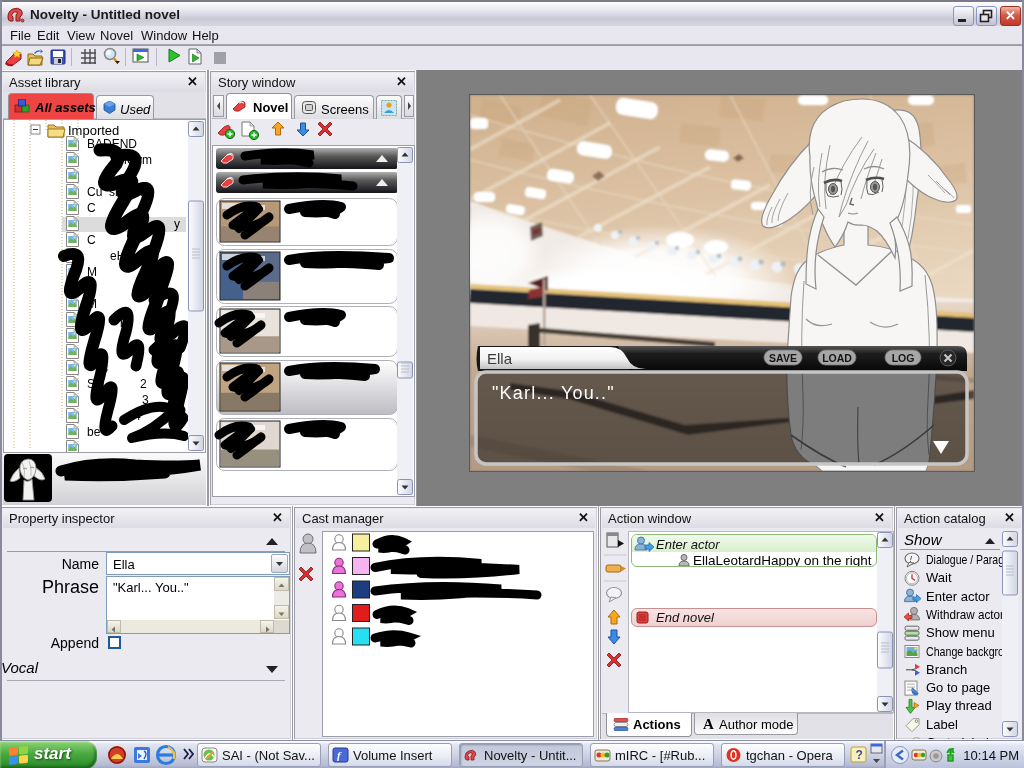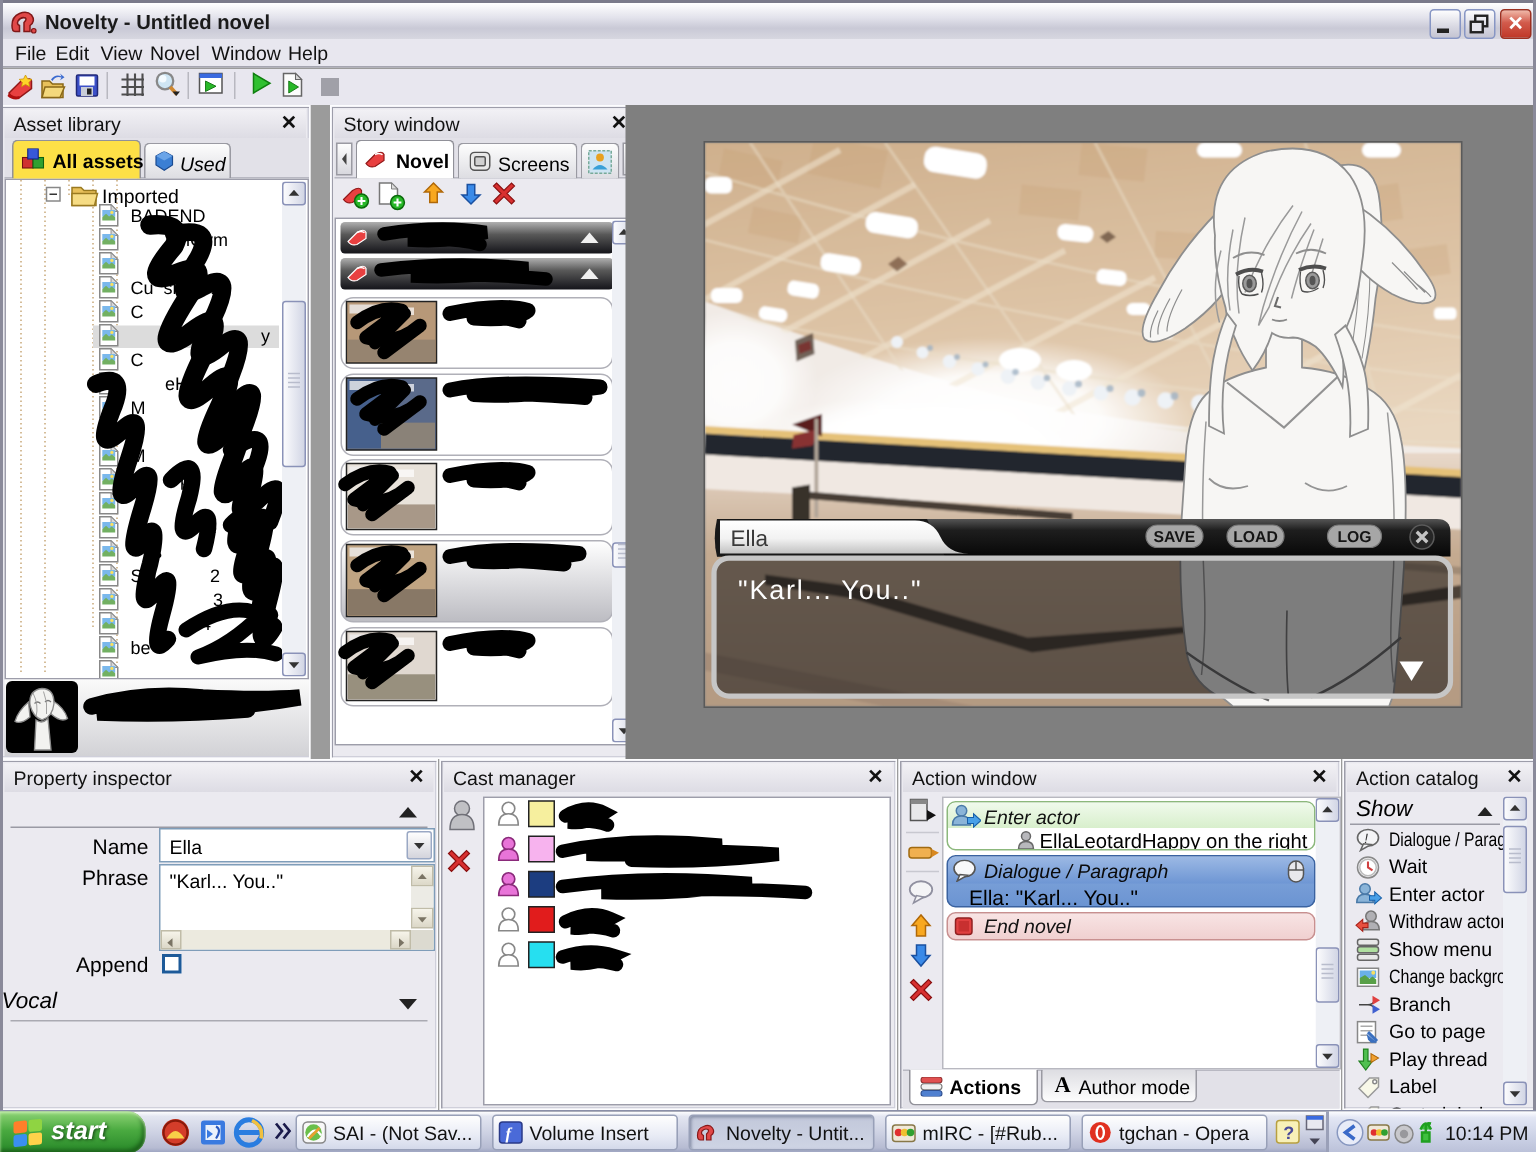--- a/index.html
+++ b/index.html
@@ -121,21 +121,21 @@
   </g>
 
   <rect x="214" y="6" width="12" height="12" fill="#a0a0a8"></rect>
 </svg>
 </div>
 
 <div class="abs panel" id="assetpanel" style="left:0; top:70px; width:207px; height:436px;">
   <div class="ptitle">Asset library<span class="px">✕</span></div>
 
   <div class="abs" style="left:2px; top:21px; width:203px; height:27px; background:#e2e1e8; border-bottom:1px solid #b8b8c2;"></div>
-  <div class="abs tab-active" style="left:7px; top:22px; width:86px; height:26px; background:#fde047; border:1px solid #919199; border-bottom:none; border-radius:4px 4px 0 0; z-index:2;">
+  <div class="abs tab-active" style="left:7px; top:22px; width:86px; height:26px; background:#ef4444; border:1px solid #919199; border-bottom:none; border-radius:4px 4px 0 0; z-index:2;font-style:italic;">
     <svg width="17" height="15" style="position:absolute;left:5px;top:5px;">
       <rect x="1" y="6" width="7" height="7" fill="#d03030" stroke="#701010" stroke-width="0.7"></rect>
       <rect x="8" y="6" width="7" height="7" fill="#30a030" stroke="#106010" stroke-width="0.7"></rect>
       <rect x="4.5" y="0" width="7" height="7" fill="#3858d8" stroke="#102080" stroke-width="0.7"></rect>
     </svg>
     <span style="position:absolute;left:26px;top:6px;font-size:13px;font-weight:bold;color:#000;white-space:nowrap;">All assets</span>
   </div>
   <div class="abs" style="left:95px; top:24px; width:58px; height:24px; background:linear-gradient(#fdfdfd,#dddde2); border:1px solid #9a9aa2; border-bottom:none; border-radius:4px 4px 0 0;">
     <svg width="13" height="13" style="position:absolute;left:6px;top:5px;">
       <path d="M6.5 0 L12 3 L12 9 L6.5 12.5 L1 9 L1 3 Z" fill="#3b7fd4" stroke="#1a4a90" stroke-width="0.8"></path>
@@ -366,21 +366,21 @@
           <path d="M16 16 Q15 6 24 5 Q32 5 32 15 Q31 24 24 26 Q18 24 16 16 Z"></path>
           <path d="M20 26 L19 46 L30 46 L28 25 Q24 29 20 26 Z"></path>
         </g>
         <path d="M19 15 Q21 13 23 15 M26 14 Q28 12 30 14" stroke="#777" fill="none" stroke-width="0.8"></path>
         <path d="M18 8 Q22 16 20 24 M25 7 Q28 14 27 22" stroke="#999" fill="none" stroke-width="0.6"></path>
       </svg>
     </div>
   </div>
 </div>
 
-<div class="abs panel" id="storypanel" style="left:220px; top:70px; width:207px; height:436px;">
+<div class="abs panel" id="storypanel" style="left:209px; top:70px; width:207px; height:436px;">
   <div class="ptitle">Story window<span class="px">✕</span></div>
 
   <div class="abs" style="left:2px; top:21px; width:203px; height:27px; background:#e2e1e8; border-bottom:1px solid #b8b8c2;"></div>
   <div class="abs" style="left:3px; top:24px; width:11px; height:22px; background:linear-gradient(#fdfdfd,#d8d8de); border:1px solid #9a9aa2;">
     <svg width="9" height="20">
         <path d="M6 6 L3 10 L6 14 Z" fill="#444"></path>
       </svg>
   </div>
   <div class="abs" style="left:16px; top:22px; width:66px; height:26px; background:#fff; border:1px solid #919199; border-bottom:none; border-radius:4px 4px 0 0; z-index:2;">
     <svg width="18" height="14" style="position:absolute;left:5px;top:6px;">
@@ -766,21 +766,21 @@
   <div class="abs" style="left:6px; top:44px; width:278px; height:1px; background:#9a9aa4;"></div>
   <div class="abs" style="left:10px; top:49px; width:88px; text-align:right; font-size:14px;">Name</div>
   <div class="abs" style="left:105px; top:45px; width:184px; height:23px; background:#fff; border:1px solid #7f9db9;">
     <span style="position:absolute;left:6px;top:4px;font-size:13px;">Ella</span>
     <div style="position:absolute;right:1px;top:1px;width:17px;height:19px;background:linear-gradient(#fefefe,#d4d4dc);border:1px solid #9aa8c4;border-radius:2px;">
       <svg width="15" height="17">
           <path d="M4 7 L7.5 11 L11 7 Z" fill="#333"></path>
         </svg>
     </div>
   </div>
-  <div class="abs" style="left:10px; top:70px; width:88px; text-align:right; font-size:14px;">Phrase</div>
+  <div class="abs" style="left:10px; top:70px; width:88px; text-align:right; font-size:18px;">Phrase</div>
   <div class="abs" style="left:105px; top:69px; width:184px; height:58px; background:#fff; border:1px solid #7f9db9;">
     <span style="position:absolute;left:6px;top:3px;font-size:13px;">"Karl... You.."</span>
     <div style="position:absolute;right:0;top:0;width:15px;height:14px;background:linear-gradient(#f6f4ea,#dcd8c8);border:1px solid #c0bca8;"><svg width="13" height="12">
           <path d="M3.5 7 L6.5 3.5 L9.5 7 Z" fill="#7a7464"></path>
         </svg></div>
     <div style="position:absolute;right:0;top:28px;width:15px;height:14px;background:linear-gradient(#f6f4ea,#dcd8c8);border:1px solid #c0bca8;"><svg width="13" height="12">
           <path d="M3.5 4.5 L6.5 8 L9.5 4.5 Z" fill="#7a7464"></path>
         </svg></div>
     <div style="position:absolute;right:0;top:14px;width:15px;height:14px;background:#ecebe5;"></div>
     <div style="position:absolute;left:0;bottom:0;width:182px;height:13px;background:#eceadf;">
@@ -886,34 +886,20 @@
       </svg>
       <span style="position:absolute;left:24px;top:2px;font-style:italic;font-size:13px;color:#111;">Enter actor</span>
       <span style="position:absolute;left:10px;top:18px;font-size:13.5px;color:#000;margin-top:12px;">Enter</span>
       <svg width="12" height="13" style="position:absolute;left:46px;top:19px;">
         <circle cx="6" cy="3.5" r="3" fill="#b8b8bc" stroke="#666"></circle>
         <path d="M1 12 Q1 7 6 7 Q11 7 11 12 Z" fill="#b8b8bc" stroke="#666"></path>
       </svg>
       <span style="position:absolute;left:61px;top:18px;font-size:13.5px;color:#000;white-space:nowrap;"><u>EllaLeotardHappy</u> on the right</span>
     </div>
 
-    <div class="abs" style="left:2px; top:38px; width:246px; height:35px; border:1px solid #3a62a0; border-radius:6px; overflow:hidden; background:linear-gradient(#86a9dc,#6b94d2);">
-      <div style="position:absolute;left:0;top:0;right:0;height:18px;background:linear-gradient(#9cb9e4,#6e96d4);"></div>
-      <svg width="18" height="15" style="position:absolute;left:3px;top:2px;">
-        <ellipse cx="8" cy="6" rx="7" ry="5.5" fill="#f8f8fa" stroke="#555" stroke-width="1.1"></ellipse>
-        <path d="M5 10 L3 14.5 L10 10.5 Z" fill="#f8f8fa" stroke="#555"></path>
-      </svg>
-      <span style="position:absolute;left:24px;top:2px;font-style:italic;font-size:13px;color:#0a0a0a;">Dialogue / Paragraph</span>
-      <svg width="12" height="16" style="position:absolute;right:6px;top:2px;">
-        <rect x="1" y="1" width="10" height="14" rx="5" fill="#e8e8ec" stroke="#555"></rect>
-        <line x1="6" y1="1" x2="6" y2="7" stroke="#555"></line>
-        <line x1="1" y1="7" x2="11" y2="7" stroke="#555"></line>
-      </svg>
-      <span style="position:absolute;left:14px;top:19px;font-size:14px;color:#000;">Ella: "Karl... You.."</span>
-    </div>
 
     <div class="abs" style="left:2px; top:76px; width:246px; height:19px; border:1px solid #c89090; border-radius:6px; background:linear-gradient(#f8e4e4,#f0d0d0);">
       <svg width="14" height="14" style="position:absolute;left:4px;top:2px;">
         <rect x="1" y="1" width="11" height="11" rx="2" fill="#e04040" stroke="#902020"></rect>
         <rect x="3" y="3" width="7" height="7" fill="#c83030"></rect>
       </svg>
       <span style="position:absolute;left:24px;top:1px;font-style:italic;font-size:13px;color:#111;">End novel</span>
     </div>
 
     <div class="abs sb-v" id="sb-action" style="right:0px; top:0px; width:16px; height:180px;"><svg width="16" height="180">

